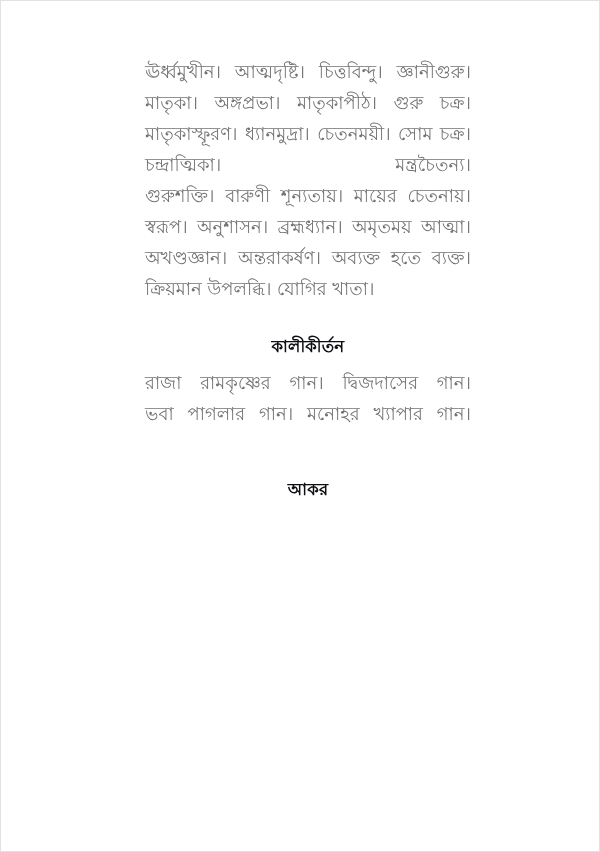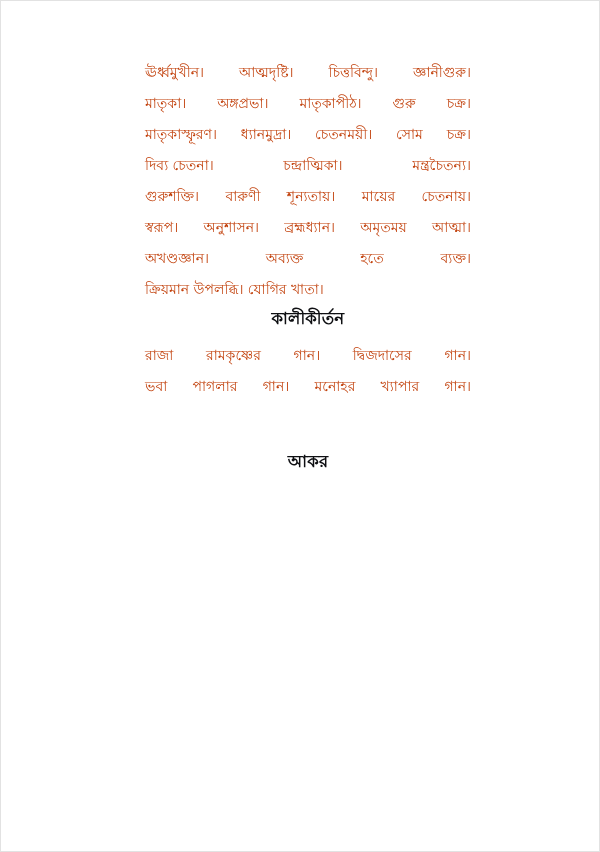--- a/index.html
+++ b/index.html
@@ -22,23 +22,23 @@
     background: #ffffff;
   }
   .content {
     position: absolute;
     left: 144px;
     top: 56px;
     width: 326px;
   }
   .block {
     font-family: "Liberation Sans", "DejaVu Sans", sans-serif;
-    font-size: 14px;
+    font-size: 18px;
     line-height: 31px;
-    color: #c2410c;
+    color: #737373;
     text-align: justify;
     text-justify: inter-word;
     word-spacing: 0.5px;
   }
   .block .ln {
     display: block;
     white-space: nowrap;
   }
   .block .ln.just {
     display: flex;
@@ -50,21 +50,21 @@
   }
   .heading {
     font-family: "Liberation Sans", "DejaVu Sans", sans-serif;
     font-size: 16.5px;
     font-weight: bold;
     color: #0e0f12;
     text-align: center;
     line-height: 26px;
     letter-spacing: 0.2px;
   }
-  .sec-kali .heading { margin-bottom: 9px; }
+  .sec-kali .heading { margin-top: 28px; margin-bottom: 9px; }
   .sec-akar .heading { margin-top: 46px; margin-bottom: 6px; }
   .sec-kali, .sec-akar { width: 326px; }
 </style>
 </head>
 <body>
 
 <div class="page">
   <div class="content">
 
     <div class="block sec-topics">
@@ -83,40 +83,40 @@
             <span>চক্র।</span>
           </span>
           <span class="ln just">
             <span>মাতৃকাস্ফূরণ।</span>
             <span>ধ্যানমুদ্রা।</span>
             <span>চেতনময়ী।</span>
             <span>সোম</span>
             <span>চক্র।</span>
           </span>
           <span class="ln just">
-            <span>দিব্য চেতনা।</span>
             <span>চন্দ্রাত্মিকা।</span>
             <span>মন্ত্রচৈতন্য।</span>
           </span>
           <span class="ln just">
             <span>গুরুশক্তি।</span>
             <span>বারুণী</span>
             <span>শূন্যতায়।</span>
             <span>মায়ের</span>
             <span>চেতনায়।</span>
           </span>
           <span class="ln just">
             <span>স্বরূপ।</span>
             <span>অনুশাসন।</span>
             <span>ব্রহ্মধ্যান।</span>
             <span>অমৃতময়</span>
             <span>আত্মা।</span>
           </span>
           <span class="ln just">
             <span>অখণ্ডজ্ঞান।</span>
+            <span>অন্তরাকর্ষণ।</span>
             <span>অব্যক্ত</span>
             <span>হতে</span>
             <span>ব্যক্ত।</span>
           </span>
           <span class="ln">ক্রিয়মান উপলব্ধি। যোগির খাতা।</span>
         </div>
     </div>
 
     <div class="sec-kali">
       <div class="heading">কালীকীর্তন</div>

